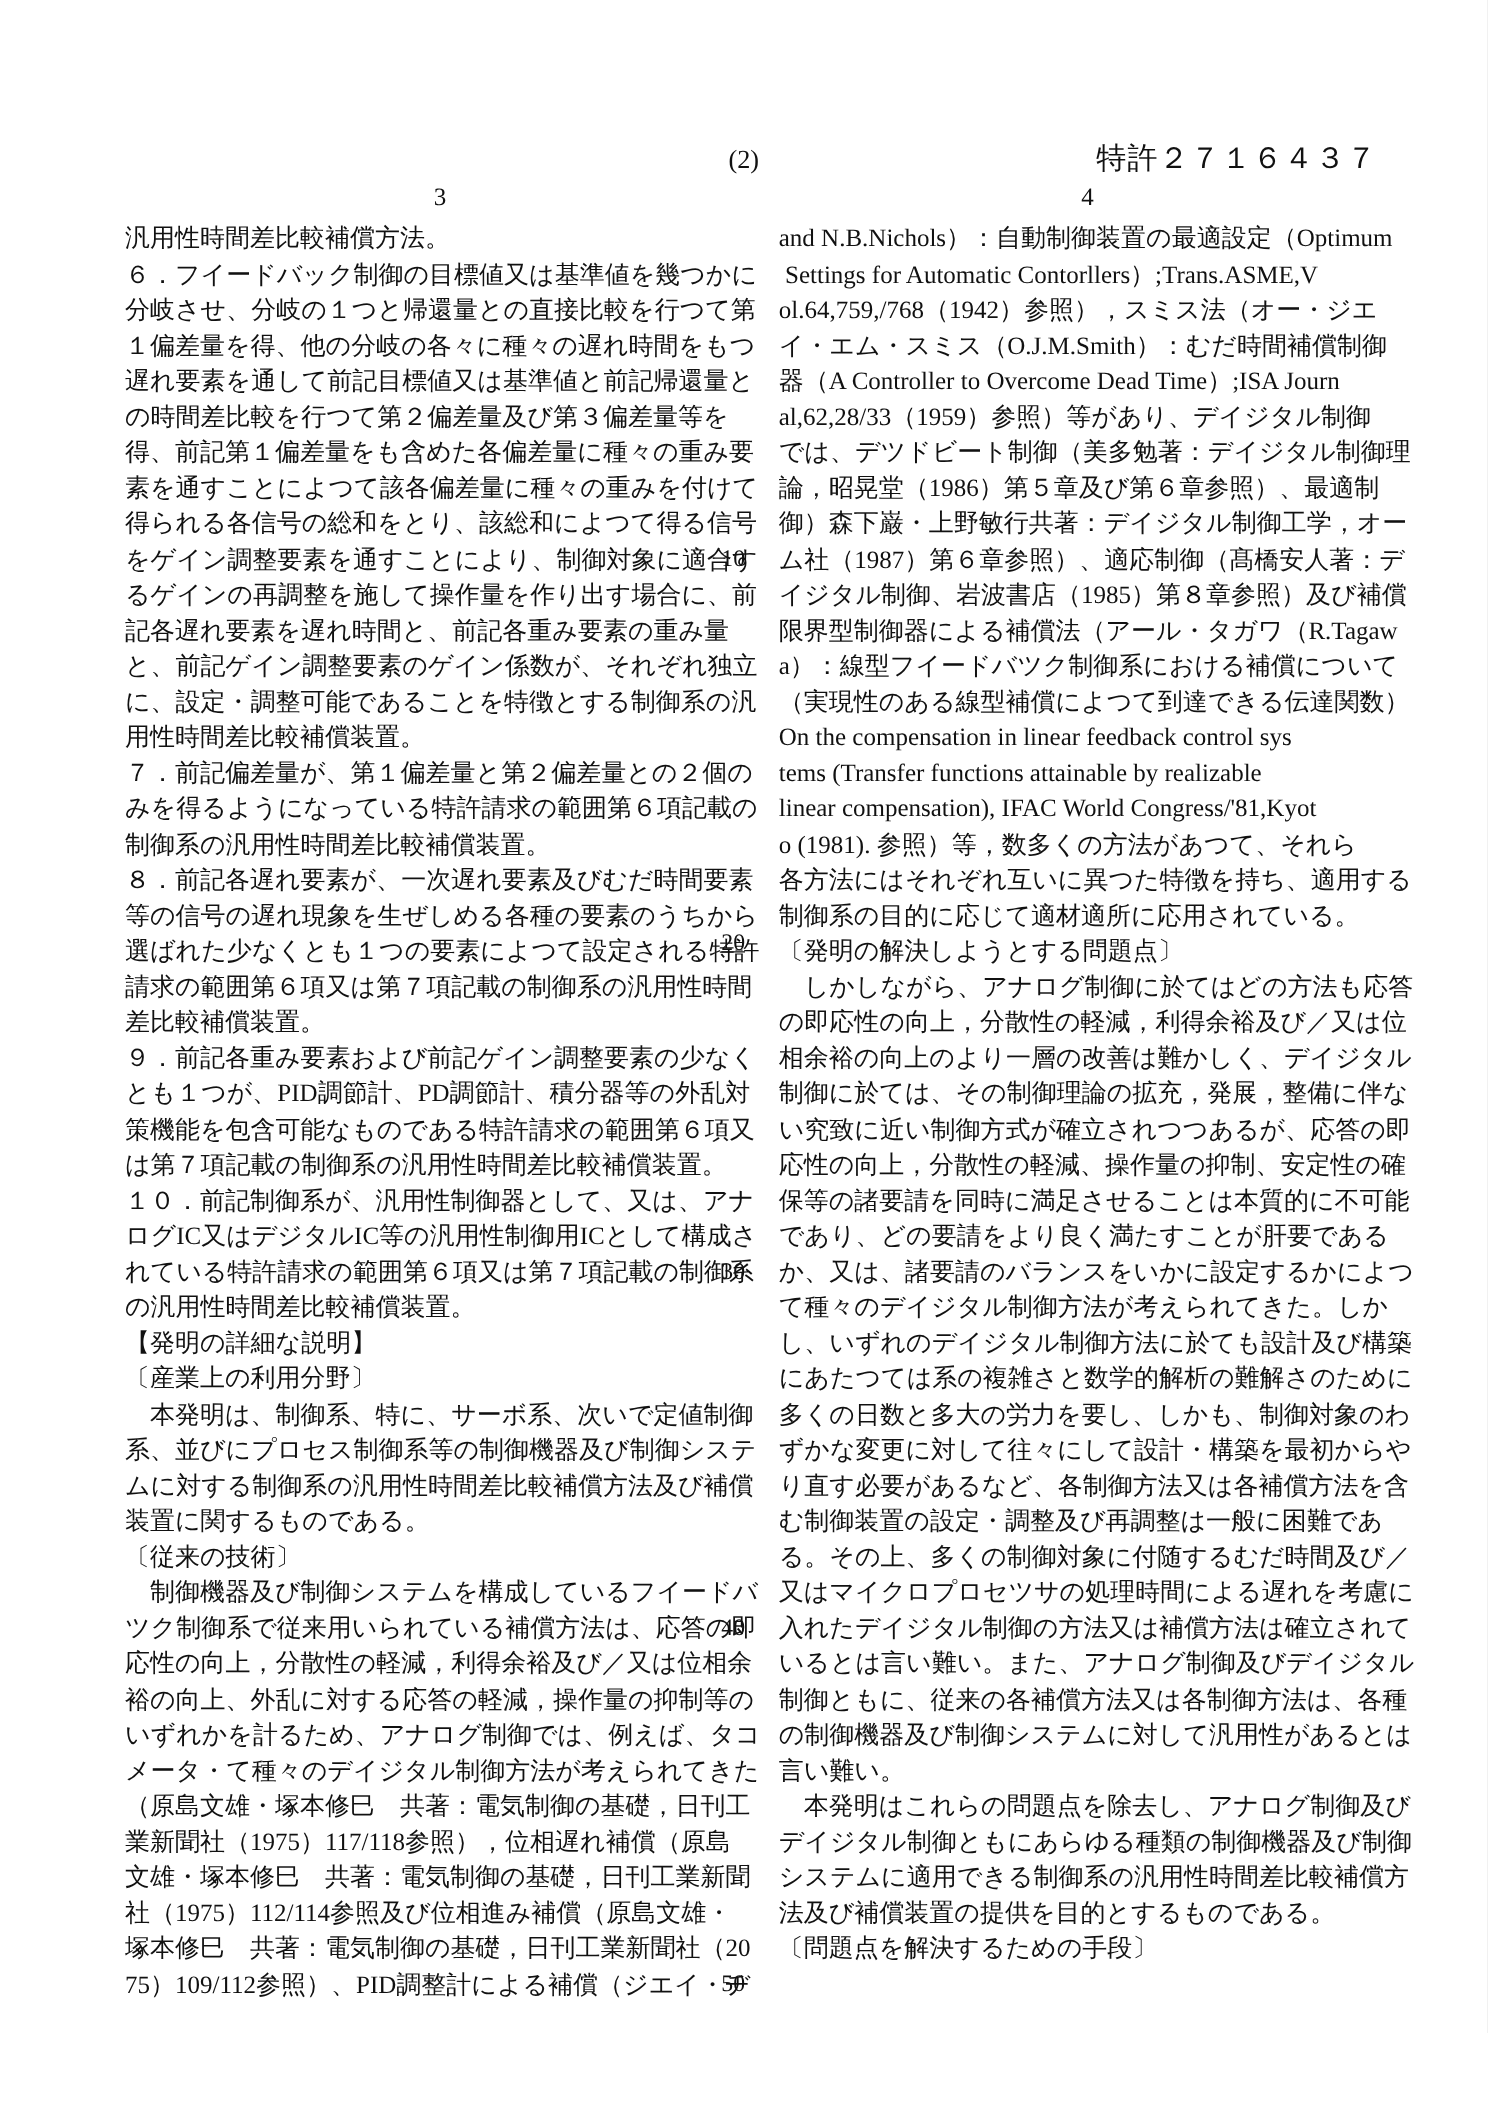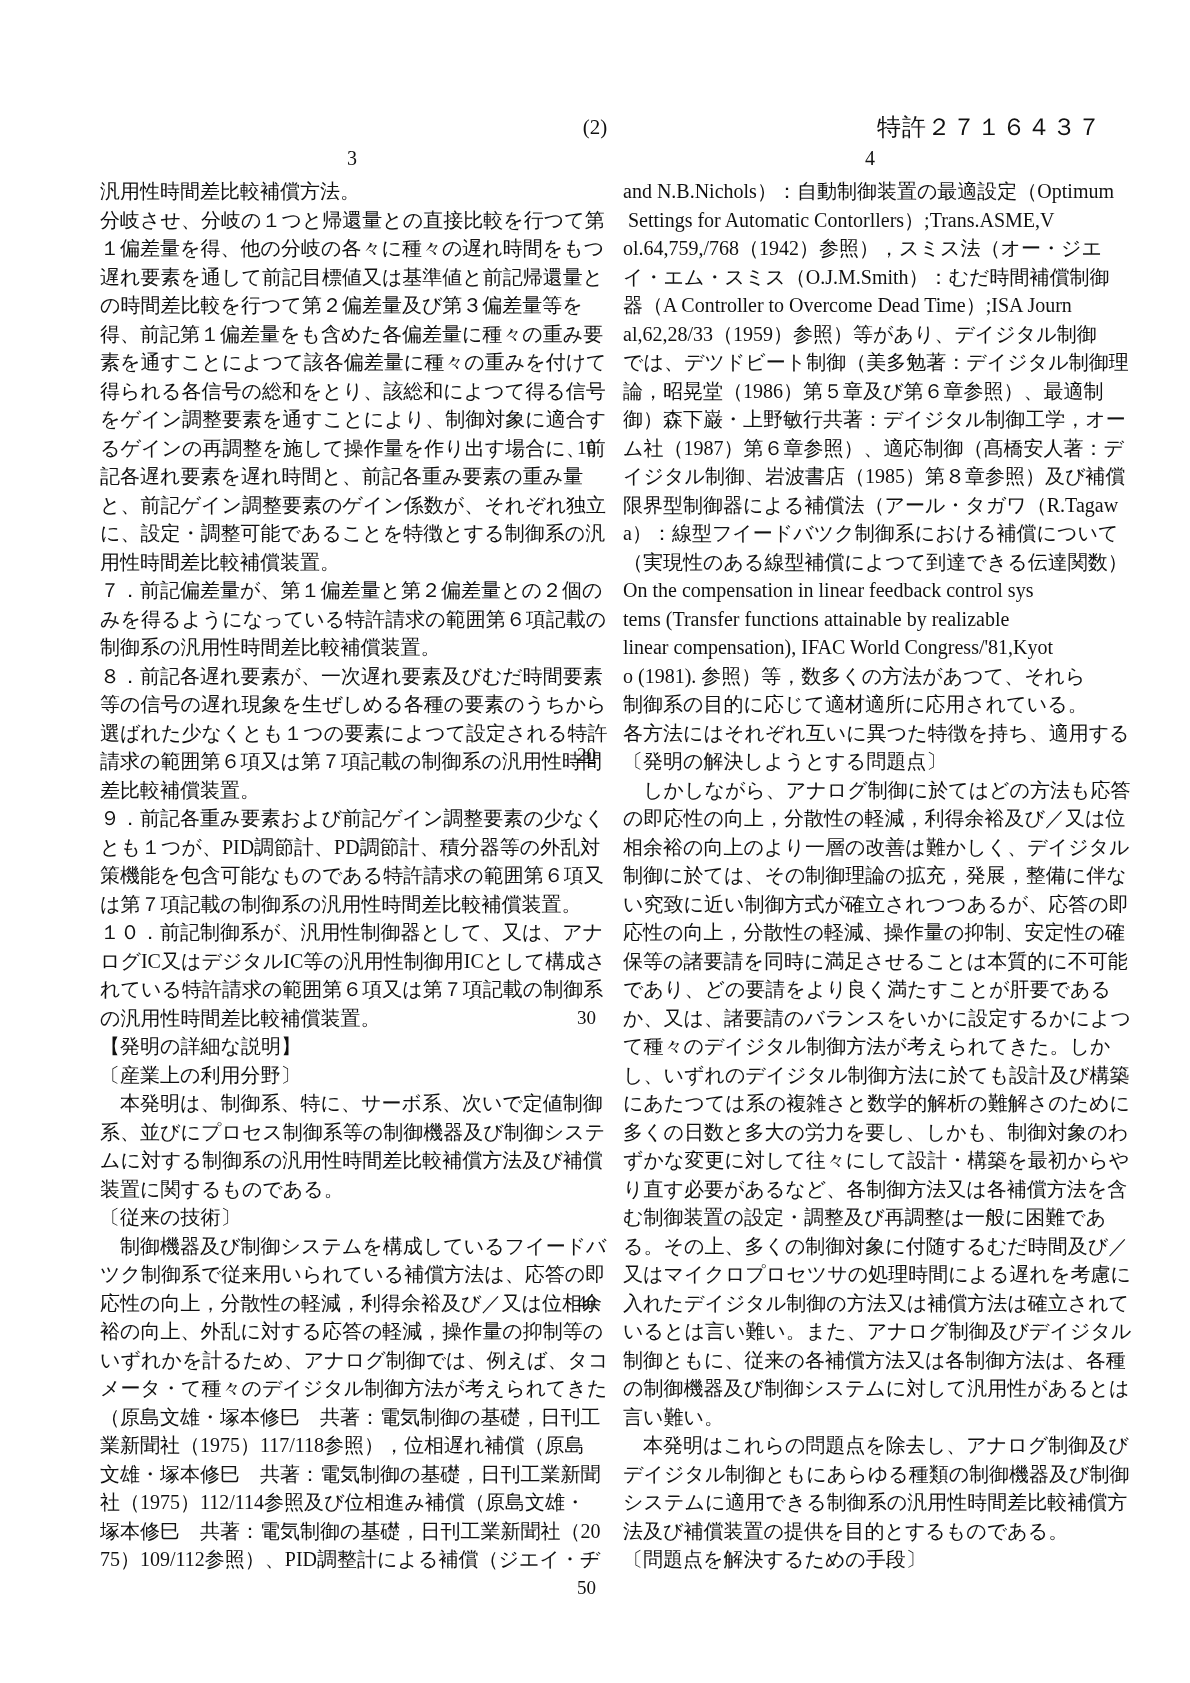--- a/index.html
+++ b/index.html
@@ -47,20 +47,21 @@
 </head>
 <body>
 
 <div class="page">
   <div class="hdr-center">(2)</div>
   <div class="hdr-right">特許２７１６４３７</div>
   <div class="col-num col-num-left">3</div>
   <div class="col-num col-num-right">4</div>
   <div class="column column-left">
       <div class="tline">汎用性時間差比較補償方法。</div>
+      <div class="tline">６．フイードバック制御の目標値又は基準値を幾つかに</div>
       <div class="tline">分岐させ、分岐の１つと帰還量との直接比較を行つて第</div>
       <div class="tline">１偏差量を得、他の分岐の各々に種々の遅れ時間をもつ</div>
       <div class="tline">遅れ要素を通して前記目標値又は基準値と前記帰還量と</div>
       <div class="tline">の時間差比較を行つて第２偏差量及び第３偏差量等を</div>
       <div class="tline">得、前記第１偏差量をも含めた各偏差量に種々の重み要</div>
       <div class="tline">素を通すことによつて該各偏差量に種々の重みを付けて</div>
       <div class="tline">得られる各信号の総和をとり、該総和によつて得る信号</div>
       <div class="tline">をゲイン調整要素を通すことにより、制御対象に適合す</div>
       <div class="tline">るゲインの再調整を施して操作量を作り出す場合に、前</div>
       <div class="tline">記各遅れ要素を遅れ時間と、前記各重み要素の重み量</div>
@@ -115,22 +116,22 @@
       <div class="tline">御）森下巌・上野敏行共著：デイジタル制御工学，オー</div>
       <div class="tline">ム社（1987）第６章参照）、適応制御（髙橋安人著：デ</div>
       <div class="tline">イジタル制御、岩波書店（1985）第８章参照）及び補償</div>
       <div class="tline">限界型制御器による補償法（アール・タガワ（R.Tagaw</div>
       <div class="tline">a）：線型フイードバツク制御系における補償について</div>
       <div class="tline">（実現性のある線型補償によつて到達できる伝達関数）</div>
       <div class="tline">On the compensation in linear feedback control sys</div>
       <div class="tline">tems (Transfer functions attainable by realizable</div>
       <div class="tline">linear compensation), IFAC World Congress/'81,Kyot</div>
       <div class="tline">o (1981). 参照）等，数多くの方法があつて、それら</div>
+      <div class="tline">各方法にはそれぞれ互いに異つた特徴を持ち、適用する</div>
       <div class="tline">制御系の目的に応じて適材適所に応用されている。</div>
-      <div class="tline">各方法にはそれぞれ互いに異つた特徴を持ち、適用する</div>
       <div class="tline">〔発明の解決しようとする問題点〕</div>
       <div class="tline">　しかしながら、アナログ制御に於てはどの方法も応答</div>
       <div class="tline">の即応性の向上，分散性の軽減，利得余裕及び／又は位</div>
       <div class="tline">相余裕の向上のより一層の改善は難かしく、デイジタル</div>
       <div class="tline">制御に於ては、その制御理論の拡充，発展，整備に伴な</div>
       <div class="tline">い究致に近い制御方式が確立されつつあるが、応答の即</div>
       <div class="tline">応性の向上，分散性の軽減、操作量の抑制、安定性の確</div>
       <div class="tline">保等の諸要請を同時に満足させることは本質的に不可能</div>
       <div class="tline">であり、どの要請をより良く満たすことが肝要である</div>
       <div class="tline">か、又は、諸要請のバランスをいかに設定するかによつ</div>

